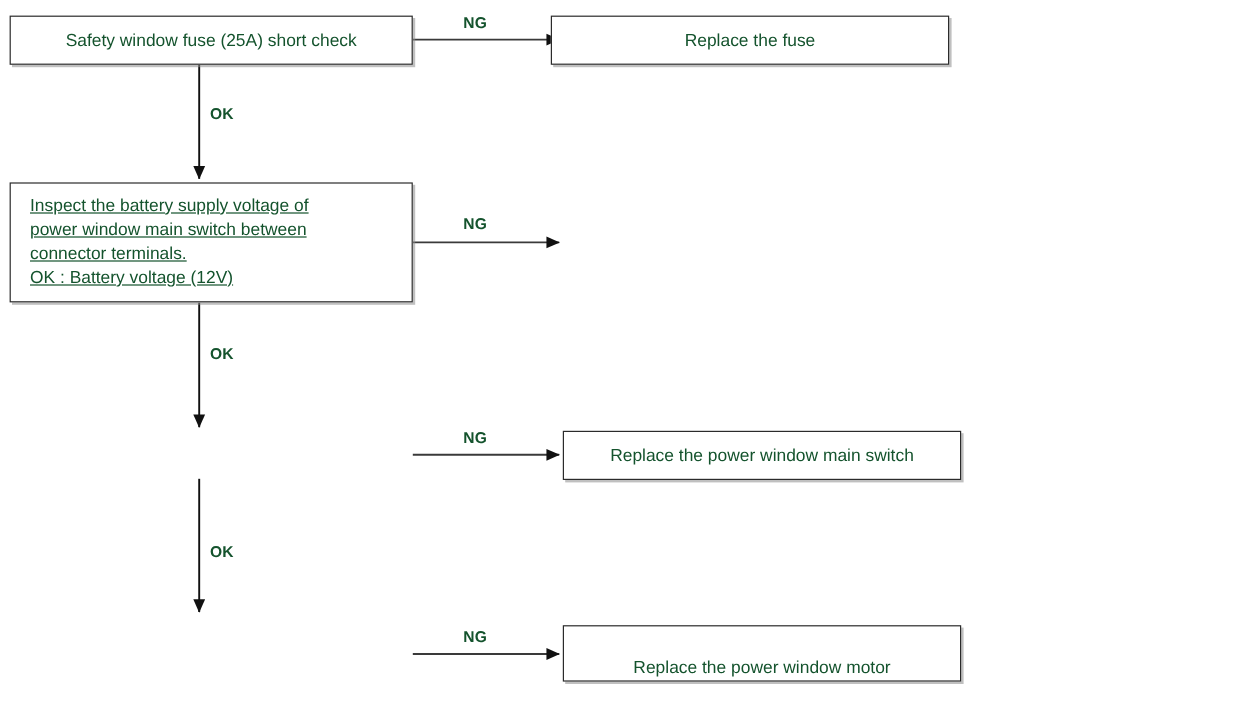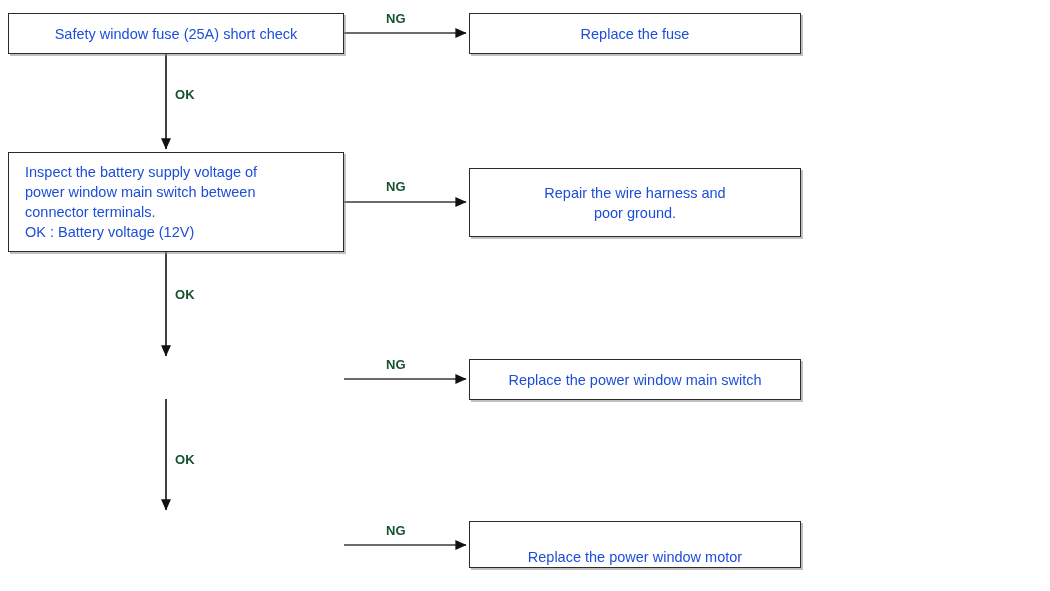--- a/index.html
+++ b/index.html
@@ -24,38 +24,39 @@
     pointer-events: none;
   }
   .node {
     position: absolute;
     box-sizing: border-box;
     background: #ffffff;
     border: 1px solid #2b2b2b;
     box-shadow: 2px 2px 0 0 rgba(140,140,140,0.55);
     display: flex;
     align-items: center;
-    color: #1d4ed8;
+    color: #14532d;
     font-size: 14.5px;
     line-height: 20px;
   }
   .node .txt {
     width: 100%;
     white-space: pre-line;
   }
   .node.center {
     justify-content: center;
     text-align: center;
   }
   .node.center .txt {
     padding: 0 10px;
   }
   .node.left {
     justify-content: flex-start;
     text-align: left;
+    text-decoration: underline;
   }
   .node.left .txt {
     padding: 0 0 0 16px;
   }
   .edge-label {
     position: absolute;
     font-size: 13px;
     font-weight: bold;
     color: #14532d;
     letter-spacing: 0.2px;
@@ -81,36 +82,32 @@
 
     <line x1="166" y1="53" x2="166" y2="149" stroke="#111111" stroke-width="1.6" marker-end="url(#arrowhead)"></line>
     <line x1="166" y1="252" x2="166" y2="356" stroke="#111111" stroke-width="1.6" marker-end="url(#arrowhead)"></line>
     <line x1="166" y1="399" x2="166" y2="510" stroke="#111111" stroke-width="1.6" marker-end="url(#arrowhead)"></line>
   </svg>
 
   <div class="node center" style="left:8px; top:13px; width:336px; height:41px;">
     <span class="txt">Safety window fuse (25A) short check</span>
   </div>
   <div class="edge-label" style="left:386px; top:11px;">NG</div>
-  <div class="node center" style="left:469px; top:13px; width:332px; height:41px;">
+  <div class="node center" style="left:459px; top:13px; width:332px; height:41px;">
     <span class="txt">Replace the fuse</span>
   </div>
   <div class="edge-label" style="left:175px; top:87px;">OK</div>
 
   <div class="node left" style="left:8px; top:152px; width:336px; height:100px;">
     <span class="txt">Inspect the battery supply voltage of
 power window main switch between
 connector terminals.
 OK : Battery voltage (12V)</span>
   </div>
   <div class="edge-label" style="left:386px; top:179px;">NG</div>
-  <div class="node center" style="left:469px; top:168px; width:332px; height:69px;">
-    <span class="txt">Repair the wire harness and
-poor ground.</span>
-  </div>
   <div class="edge-label" style="left:175px; top:287px;">OK</div>
 
   <div class="edge-label" style="left:386px; top:357px;">NG</div>
   <div class="node center" style="left:469px; top:359px; width:332px; height:41px;">
     <span class="txt">Replace the power window main switch</span>
   </div>
   <div class="edge-label" style="left:175px; top:452px;">OK</div>
 
   <div class="edge-label" style="left:386px; top:523px;">NG</div>
   <div class="node center" style="left:469px; top:521px; width:332px; height:47px;align-items:flex-end;">

